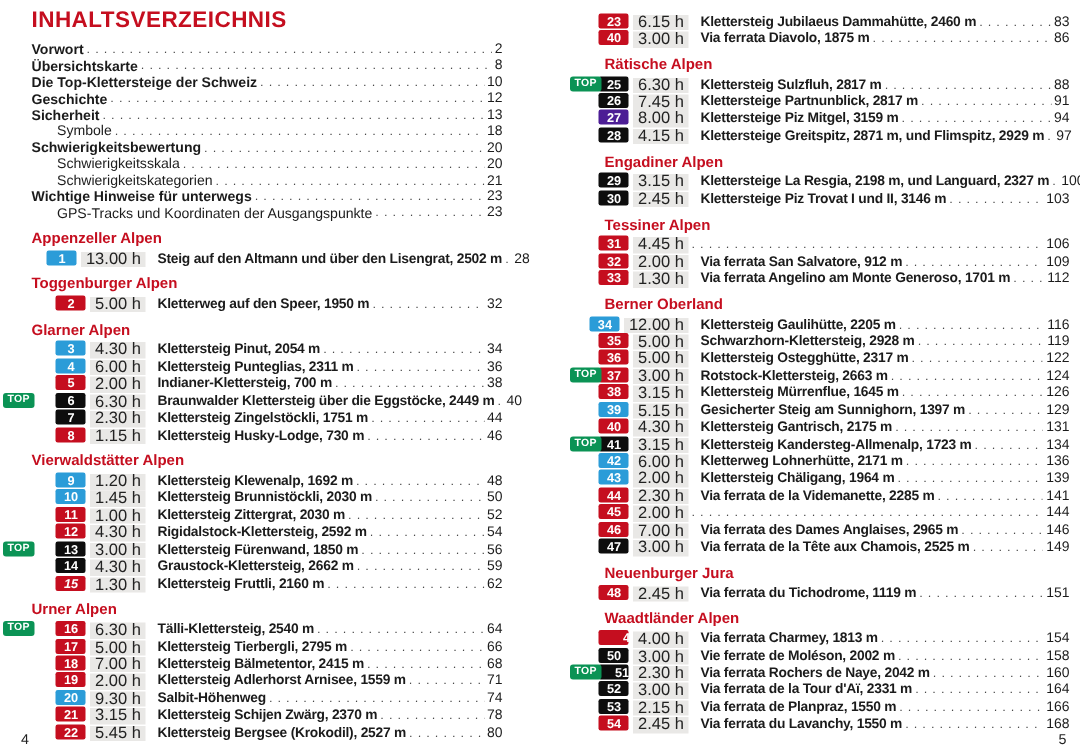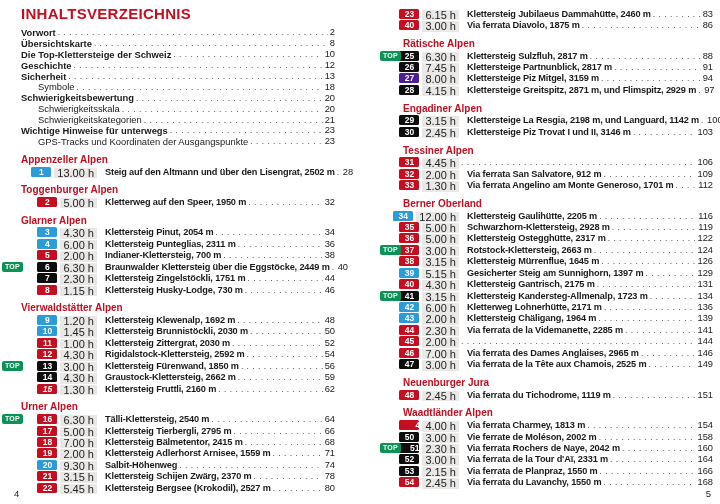--- a/index.html
+++ b/index.html
@@ -393,21 +393,21 @@
             <span class="pg">97</span>
           </div>
         </div>
         <div class="section">
           <div class="sec-h">Engadiner Alpen</div>
           <div class="row route-row">
             <span class="lp">
               <span class="badge" style="background: rgb(13, 13, 13);">29</span>
               <span class="timecell"><span class="time">3.15 h</span></span>
             </span>
-            <span class="rtitle">Klettersteige La Resgia, 2198 m, und Languard, 1142 m</span>
+            <span class="rtitle">Klettersteige La Resgia, 2198 m, und Languard, 2327 m</span>
             <span class="dots"></span>
             <span class="pg">100</span>
           </div>
           <div class="row route-row">
             <span class="lp">
               <span class="badge" style="background: rgb(13, 13, 13);">30</span>
               <span class="timecell"><span class="time">2.45 h</span></span>
             </span>
             <span class="rtitle">Klettersteige Piz Trovat I und II, 3146 m</span>
             <span class="dots"></span>

